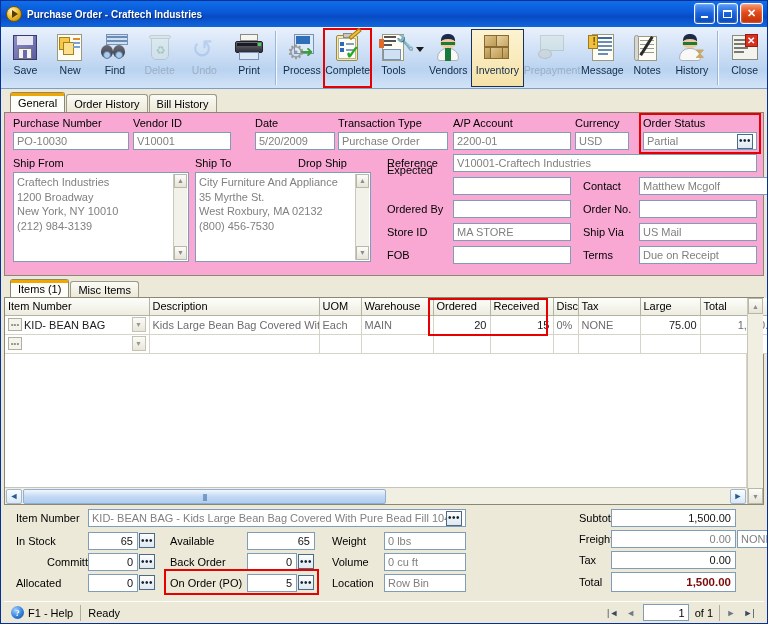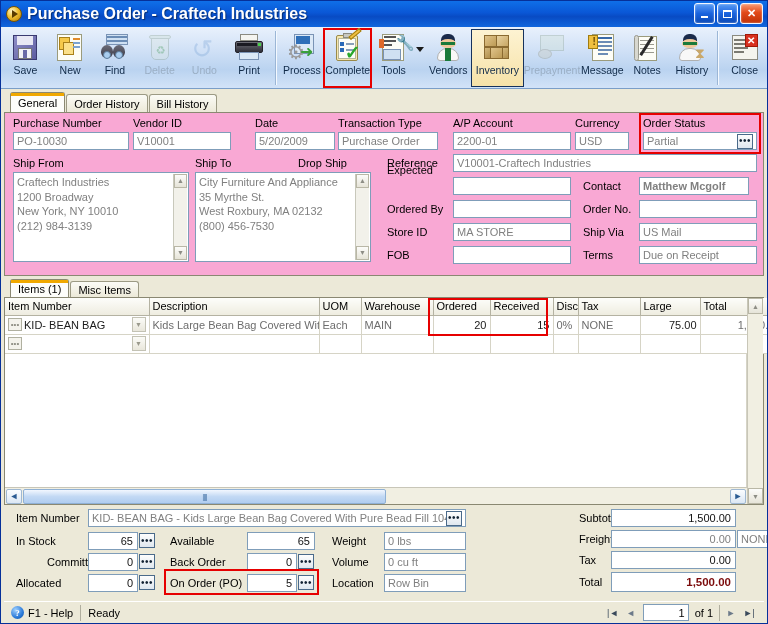--- a/index.html
+++ b/index.html
@@ -35,21 +35,21 @@
     position: relative;
   }
   .title-icon::after {
     content: ""; position: absolute; left: 5px; top: 3px;
     width: 0; height: 0;
     border-left: 6px solid #5a3c00;
     border-top: 4px solid transparent;
     border-bottom: 4px solid transparent;
   }
   .title-text {
-    color: #fff; font-weight: bold; font-size: 16px;
+    color: #fff; font-weight: bold; font-size: 10px;
     text-shadow: 1px 1px 1px rgba(0,0,0,.45);
     white-space: nowrap;
   }
   .win-btns { position: absolute; right: 4px; top: 2px; display: flex; gap: 2px; }
   .win-btn {
     width: 21px; height: 21px;
     border: 1px solid #f2f6ff; border-radius: 3px;
     display: flex; align-items: center; justify-content: center;
     color: #fff; font-size: 11px; font-weight: bold;
     background: linear-gradient(180deg,#5a9cf5 0%,#1a63de 50%,#0b49b5 100%);
@@ -505,21 +505,21 @@
       <div class="fl" style="left:128px;top:4px;">Vendor ID</div>
       <div class="fl" style="left:250px;top:4px;">Date</div>
       <div class="fl" style="left:333px;top:4px;">Transaction Type</div>
       <div class="fl" style="left:448px;top:4px;">A/P Account</div>
       <div class="fl" style="left:570px;top:4px;">Currency</div>
       <div class="fl" style="left:638px;top:4px;">Order Status</div>
 
       <div class="fi" style="left:8px;top:19px;width:116px;">PO-10030</div>
       <div class="fi" style="left:128px;top:19px;width:98px;">V10001</div>
       <div class="fi" style="left:250px;top:19px;width:80px;">5/20/2009</div>
-      <div class="fi" style="left:333px;top:19px;width:100px;">Purchase Order</div>
+      <div class="fi" style="left:333px;top:19px;width:110px;">Purchase Order</div>
       <div class="fi" style="left:448px;top:19px;width:118px;">2200-01</div>
       <div class="fi" style="left:570px;top:19px;width:54px;">USD</div>
       <div class="fi" style="left:638px;top:19px;width:114px;">
         <span>Partial</span>
         <span class="ellip">•••</span>
       </div>
       <div class="redoutline" style="left:634px;top:0px;width:122px;height:41px;"></div>
 
       <div class="fl" style="left:8px;top:44px;">Ship From</div>
       <div class="fl" style="left:190px;top:44px;">Ship To</div>
@@ -545,21 +545,21 @@
           <div class="sbtn">▼</div>
         </div>
       </div>
 
       <div class="fl" style="left:382px;top:44px;">Reference</div>
       <div class="fi" style="left:448px;top:41px;width:304px;">V10001-Craftech Industries</div>
 
       <div class="fl" style="left:382px;top:51px;">Expected</div>
       <div class="fi" style="left:448px;top:64px;width:118px;"></div>
       <div class="fl" style="left:578px;top:67px;">Contact</div>
-      <div class="fi" style="left:634px;top:64px;width:110px;font-weight:bold;">Matthew Mcgolf</div>
+      <div class="fi" style="left:634px;top:64px;width:130px;">Matthew Mcgolf</div>
 
       <div class="fl" style="left:382px;top:90px;">Ordered By</div>
       <div class="fi" style="left:448px;top:87px;width:118px;"></div>
       <div class="fl" style="left:578px;top:90px;">Order No.</div>
       <div class="fi" style="left:634px;top:87px;width:118px;"></div>
 
       <div class="fl" style="left:382px;top:113px;">Store ID</div>
       <div class="fi" style="left:448px;top:110px;width:118px;">MA STORE</div>
       <div class="fl" style="left:578px;top:113px;">Ship Via</div>
       <div class="fi" style="left:634px;top:110px;width:118px;">US Mail</div>

